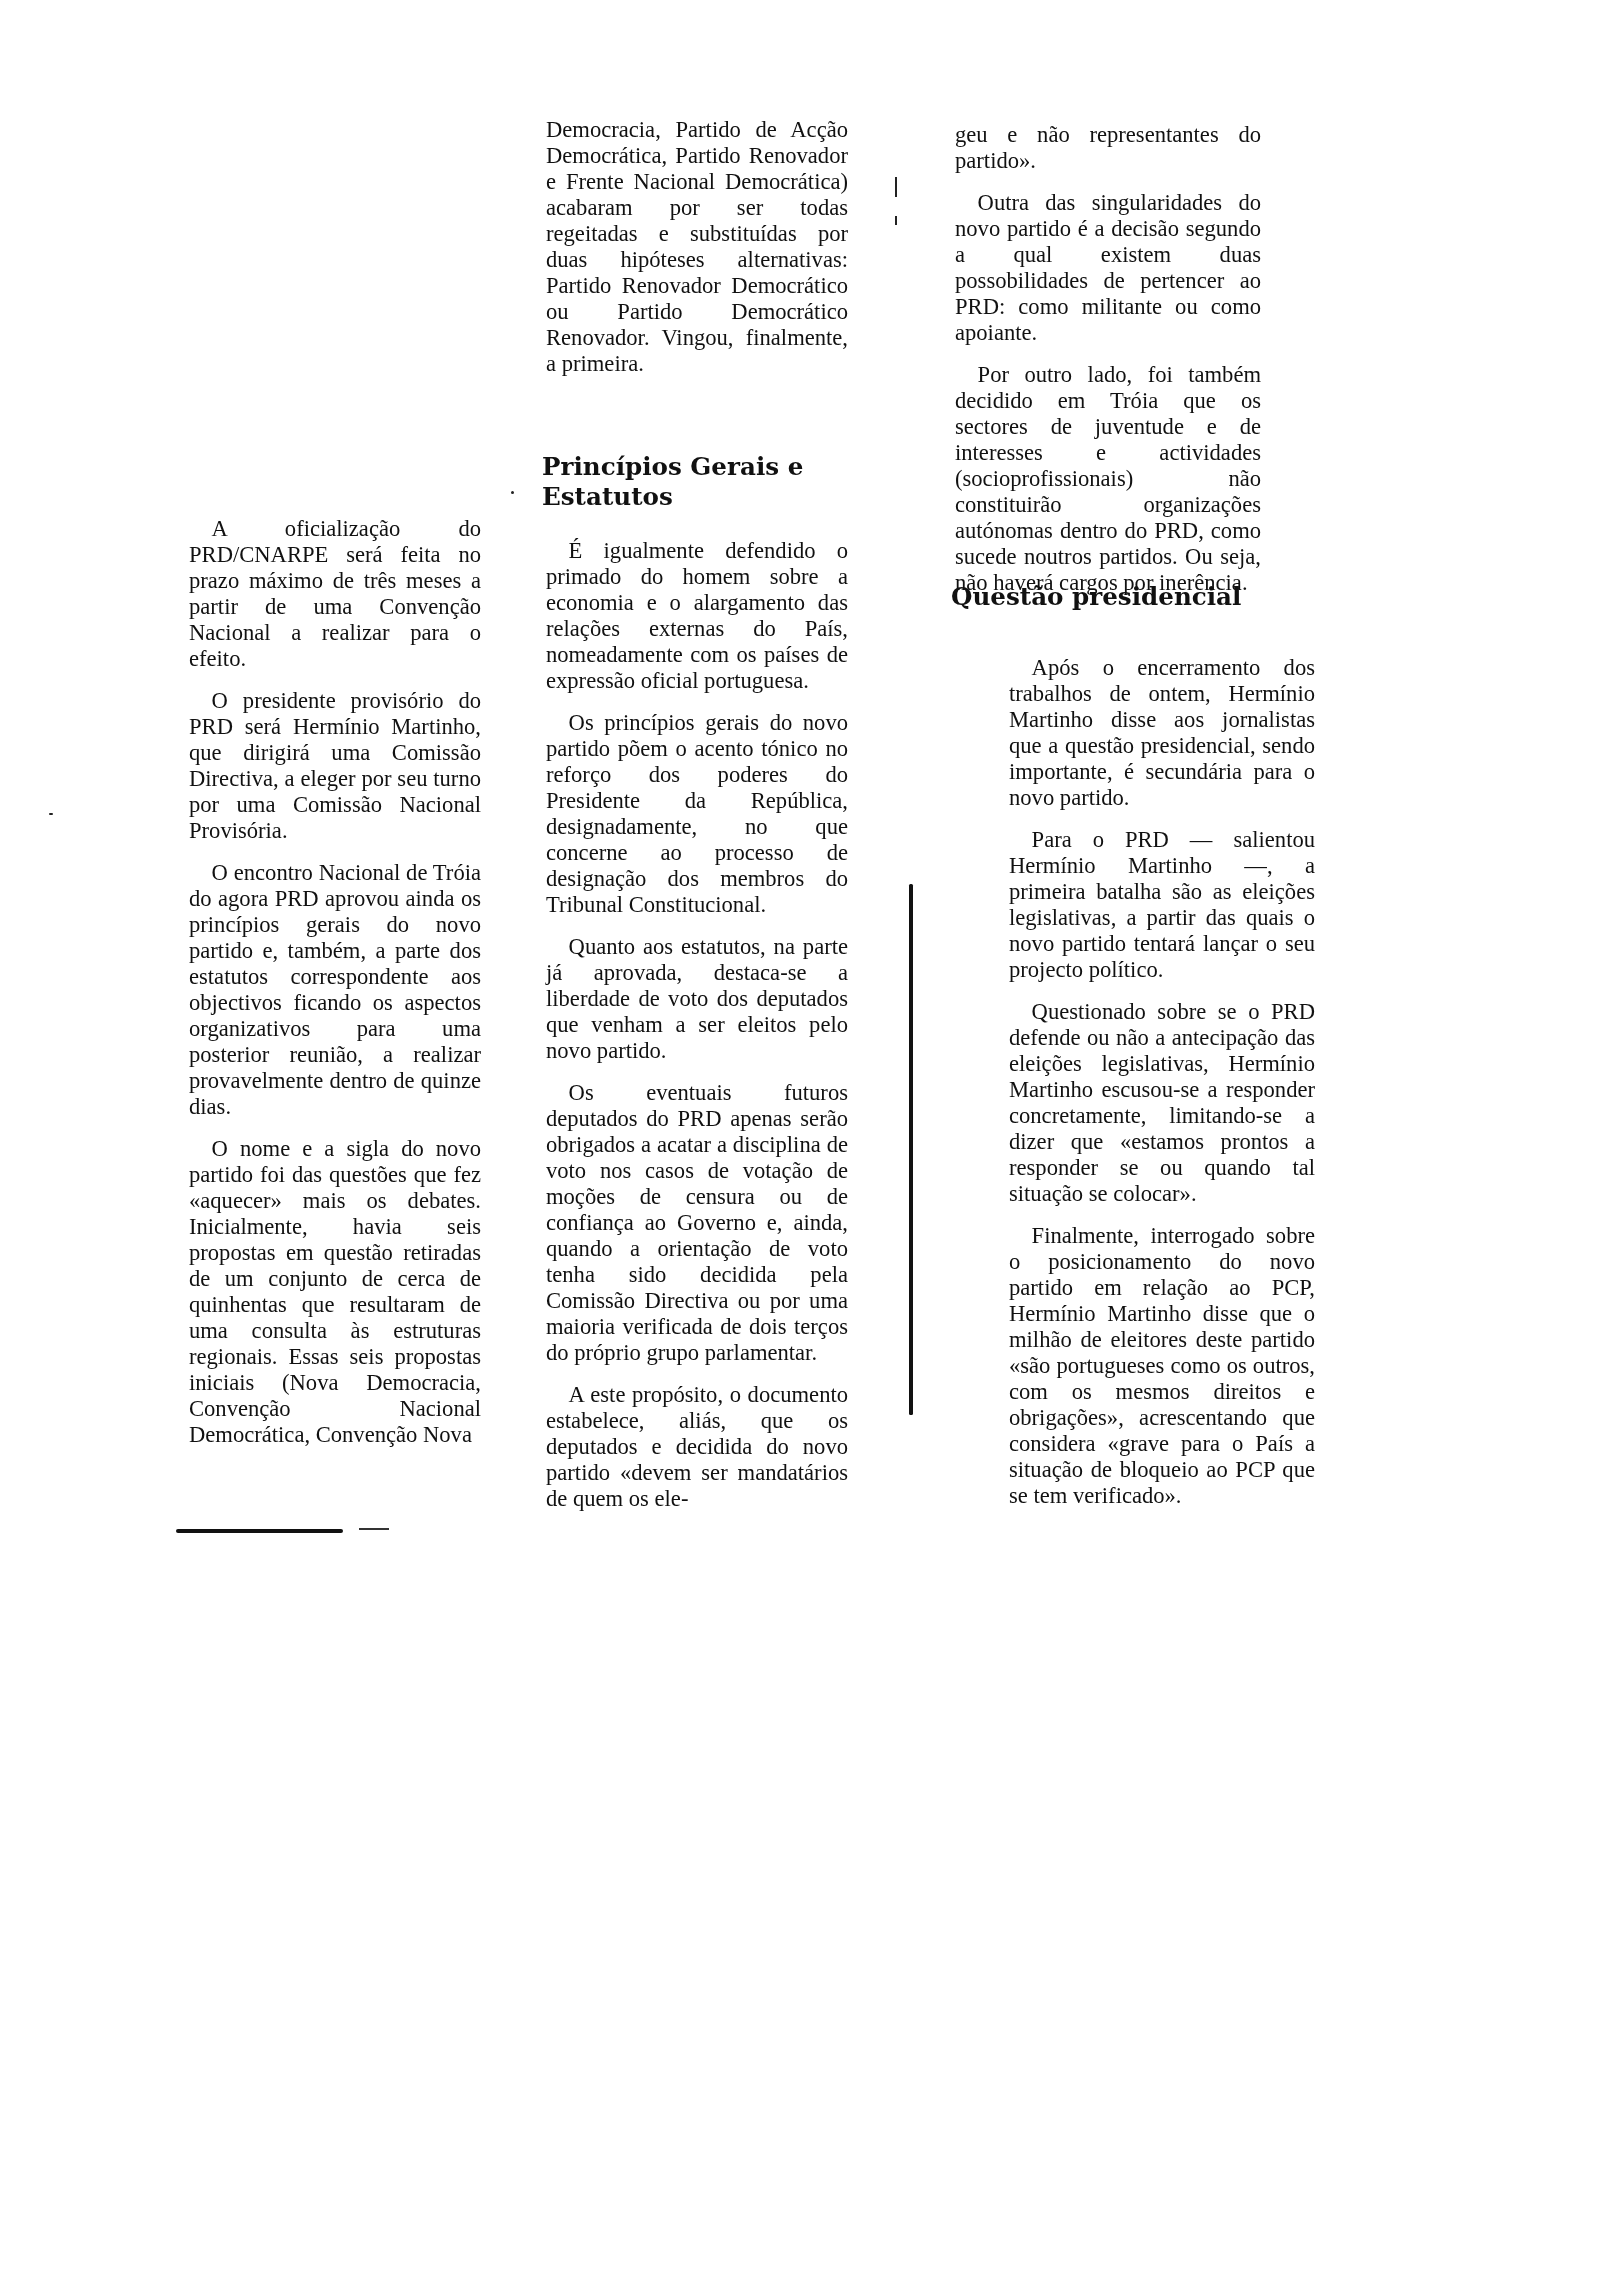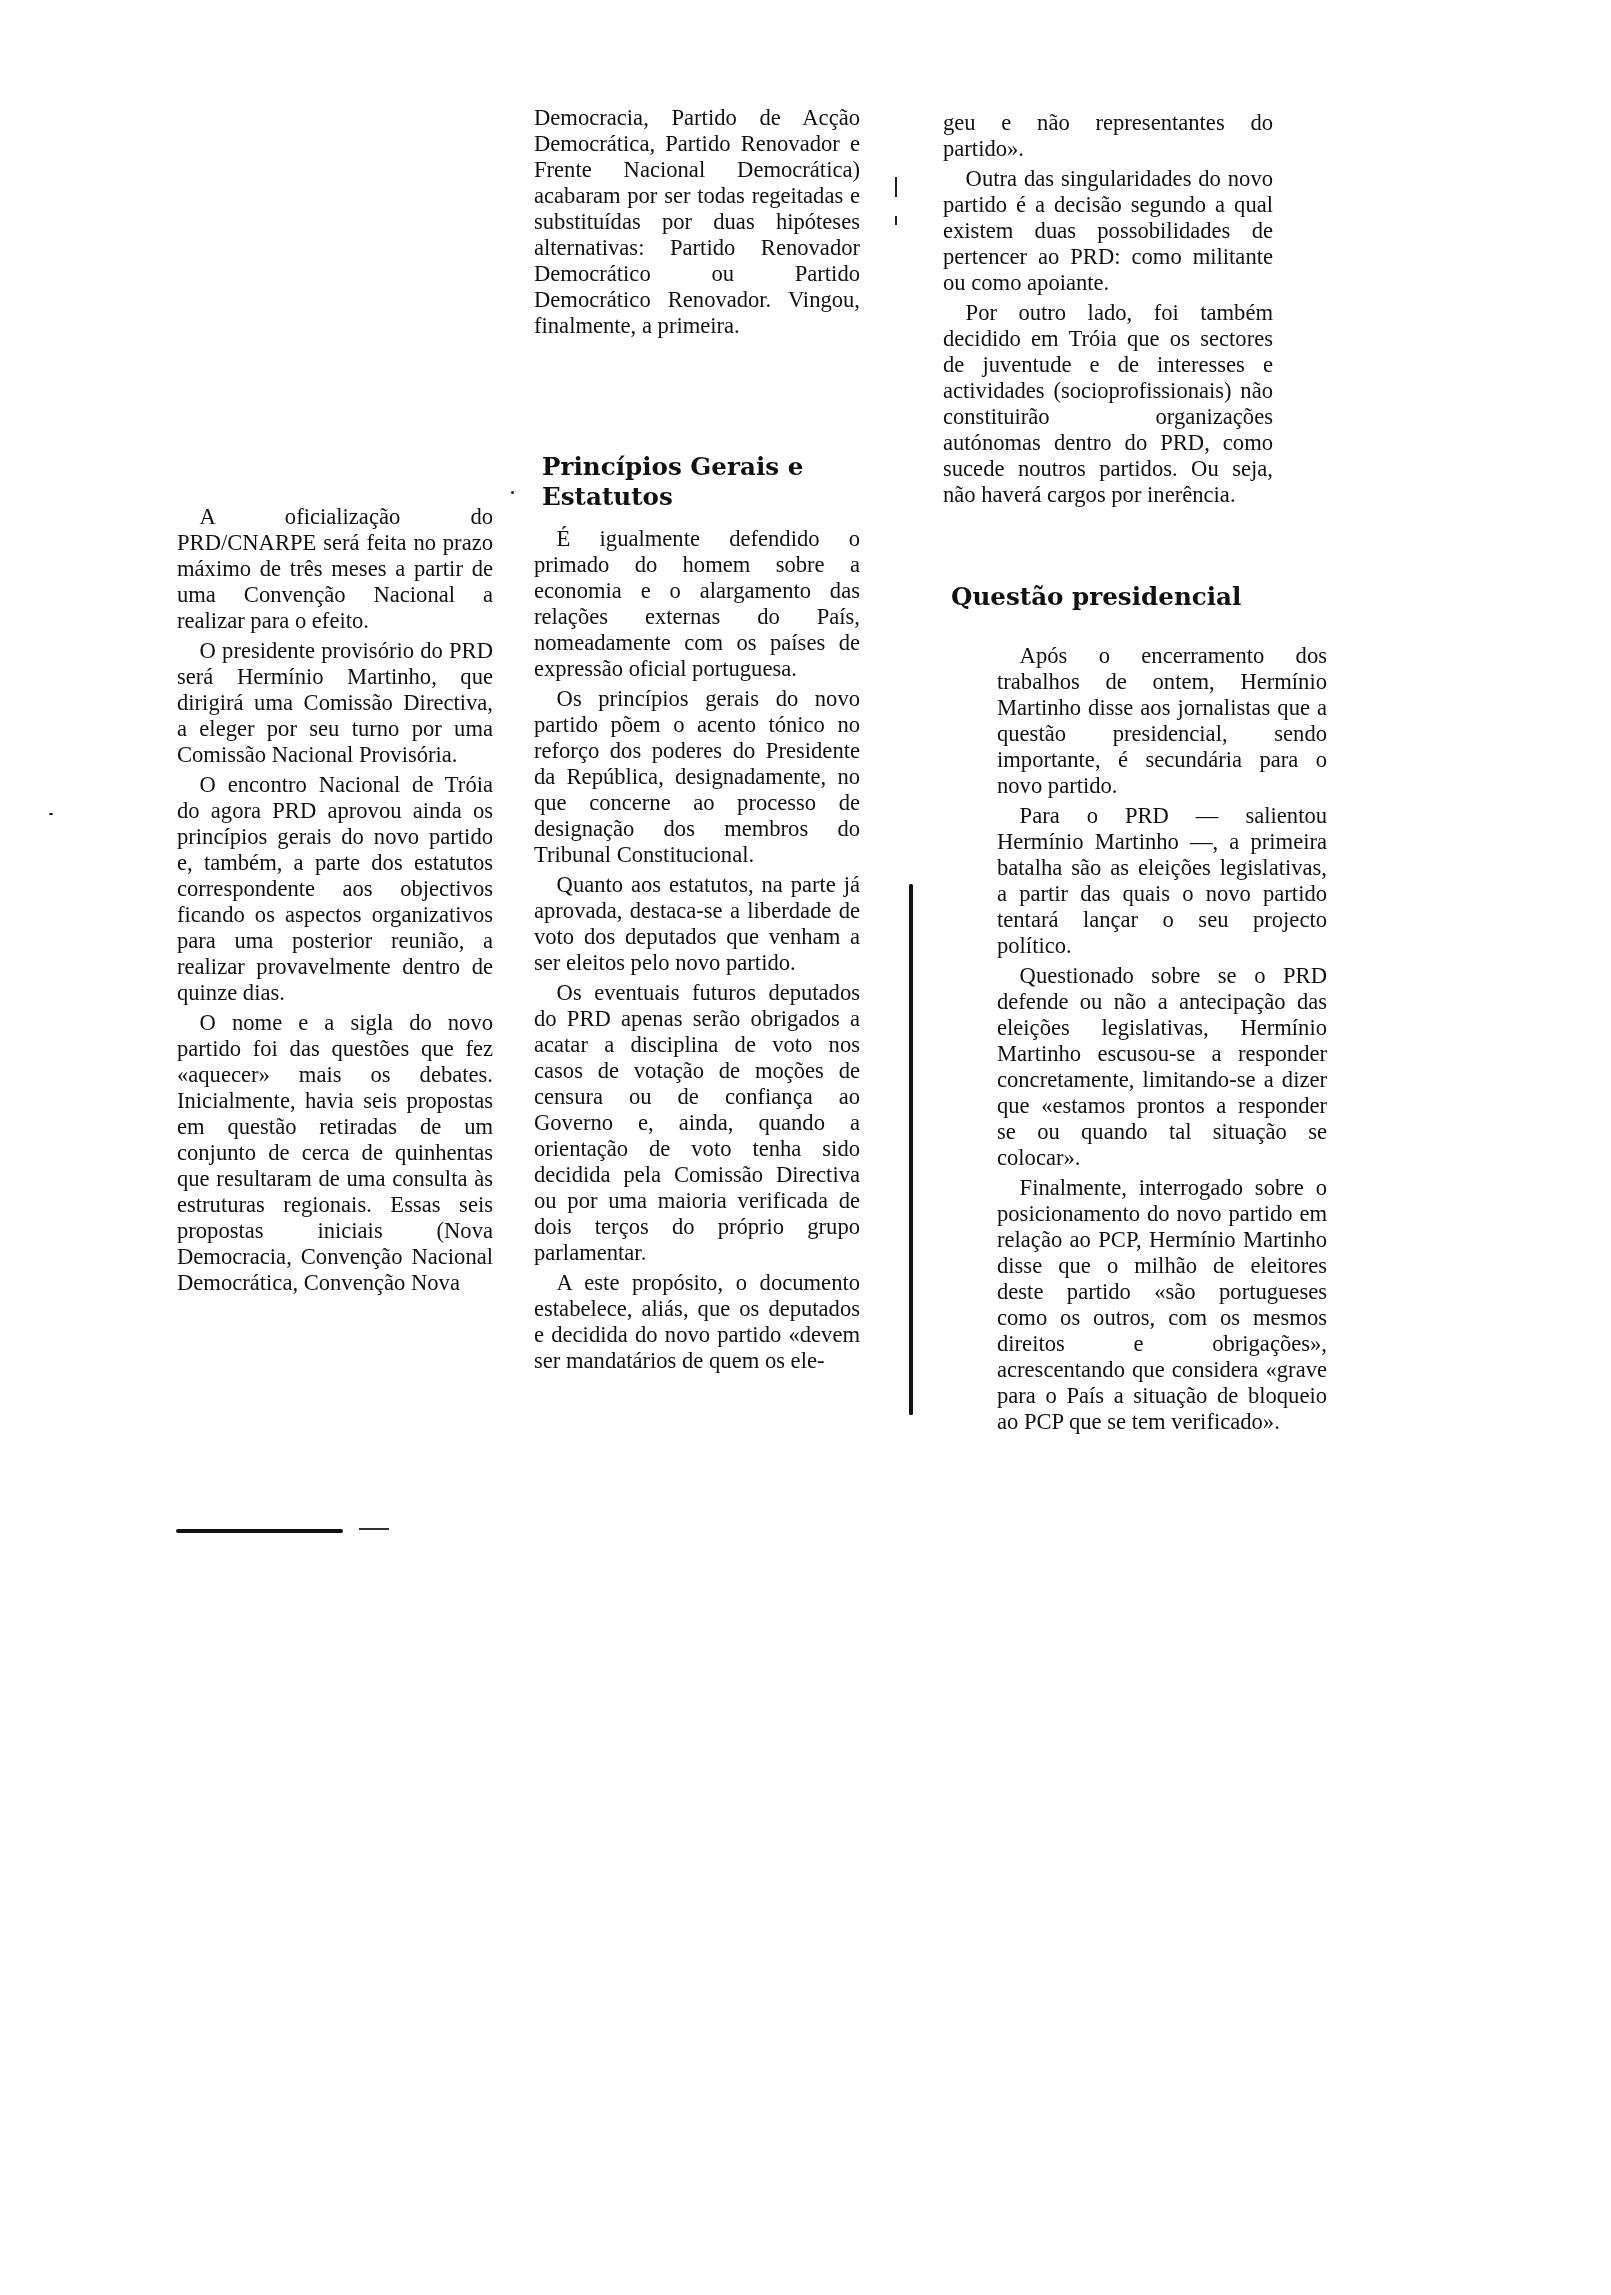--- a/index.html
+++ b/index.html
@@ -1,19 +1,19 @@
 <!DOCTYPE html>
 <html style="font-size:7.9px"><head>
 <meta charset="utf-8">
 <style>
   html, body { margin:0; padding:0; background:#ffffff; }
   body { width:1612px; height:2295px; position:relative; overflow:hidden;
          font-family:"Liberation Serif","DejaVu Serif",serif; color:#111; }
   .col { position:absolute; font-size:22.6px; line-height:26px; text-align:justify; }
-  .col p { margin:4px; text-indent:22.6px; }
+  .col p { margin:16px; text-indent:22.6px; }
   .col p.flush { text-indent:0; }
   .col h2 { margin:12px; font-family:"DejaVu Serif","Liberation Serif",serif; font-weight:bold;
             font-size:24.6px; line-height:29.5px; text-align:left; }
   #col1 { left:173px; top:500px; width:324px; }
   #col2a { left:530px; top:101px; width:334px; }
   #col2h { left:530px; top:440px; width:334px; }
   #col2b { left:530px; top:522px; width:334px; }
   #col3a { left:939px; top:106px; width:338px; }
   #col3h { left:939px; top:570px; width:338px; }
   #col3b { left:993px; top:639px; width:338px; }

